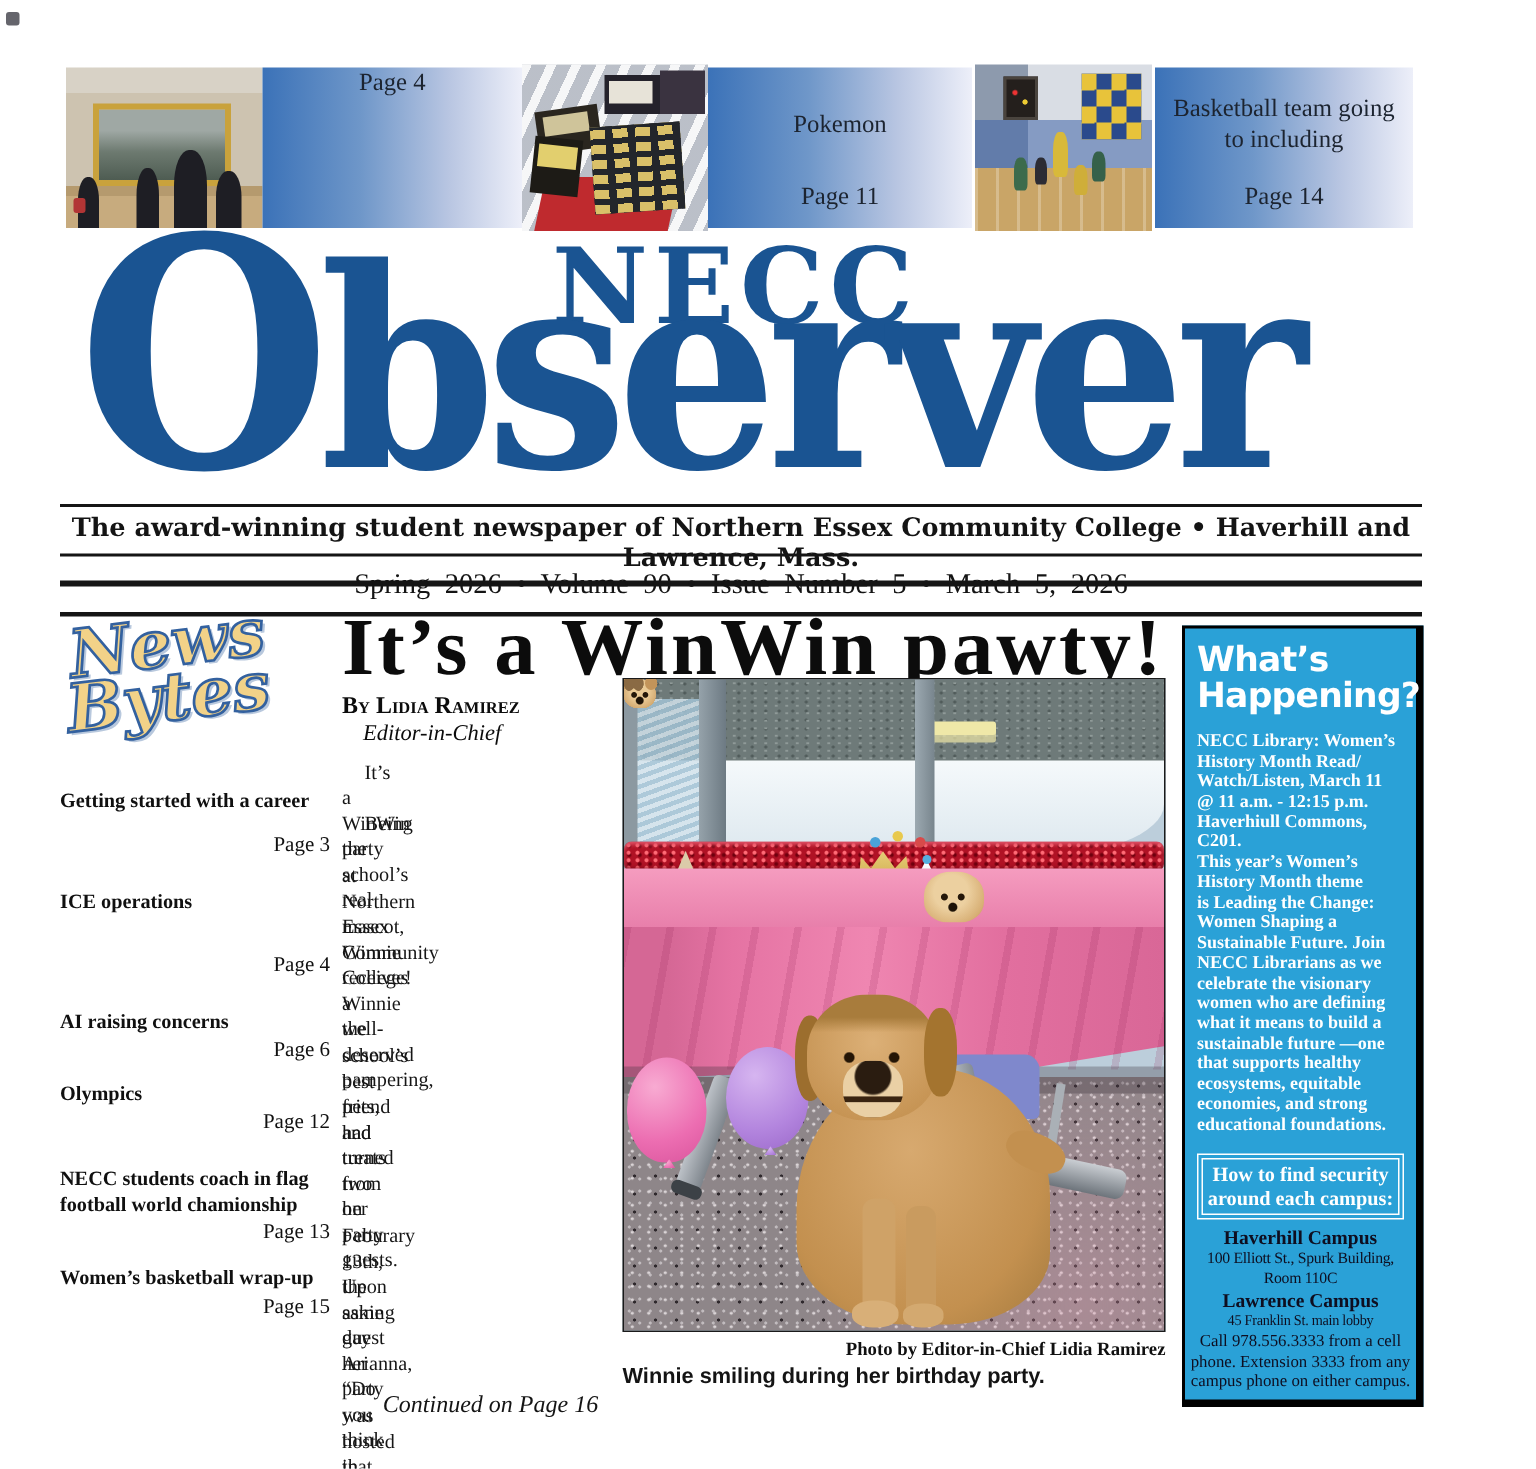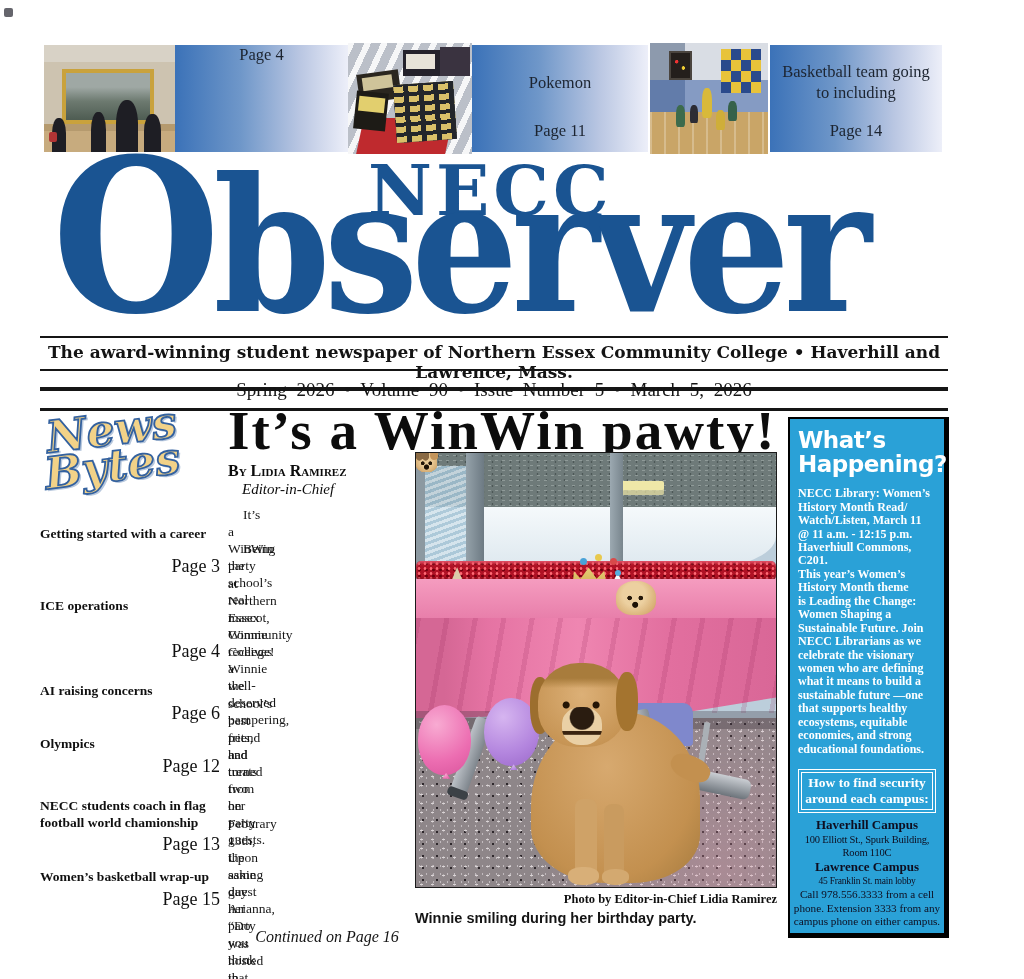--- a/index.html
+++ b/index.html
@@ -71,21 +71,21 @@
 
   
   .nb-col{position:absolute;left:40px;top:410px;width:180px;}
   .nb-logo{transform:rotate(-7deg);margin-left:8px;width:160px;}
   .nb-line{font-family:"DejaVu Serif",serif;font-style:italic;font-weight:bold;font-size:44px;line-height:.82;
       color:#f2d288;-webkit-text-stroke:1.8px #33619f;text-shadow:2px 2px 0 rgba(51,97,159,.35);}
   .nb-line2{margin-left:-6px;}
   .nb-list{margin-top:44px;}
   .nb-item{margin-bottom:21px;}
   .nb-title{font-weight:bold;font-size:13.5px;line-height:1.25;color:#101010;}
-  .nb-page{text-align:right;font-size:18px;margin-top:3px;color:#101010;}
+  .nb-page{text-align:right;font-size:14px;margin-top:3px;color:#101010;}
   .nb-item:nth-child(1) .nb-page{margin-top:13px;}
   .nb-item:nth-child(2) .nb-page{margin-top:26px;}
   .nb-item:nth-child(7) .nb-page{margin-top:26px;}
   .nb-item:nth-child(3){margin-bottom:12px;}
   .nb-item:nth-child(5){margin-bottom:14px;}
 
   
   .headline{position:absolute;left:228px;top:404px;width:560px;font-weight:bold;font-size:54px;line-height:1;
       letter-spacing:2px;color:#0c0c0c;transform:scaleX(1.02);transform-origin:left top;white-space:nowrap;}
   .byline{position:absolute;left:228px;top:462px;font-weight:bold;font-size:16px;font-variant:small-caps;color:#0c0c0c;}

